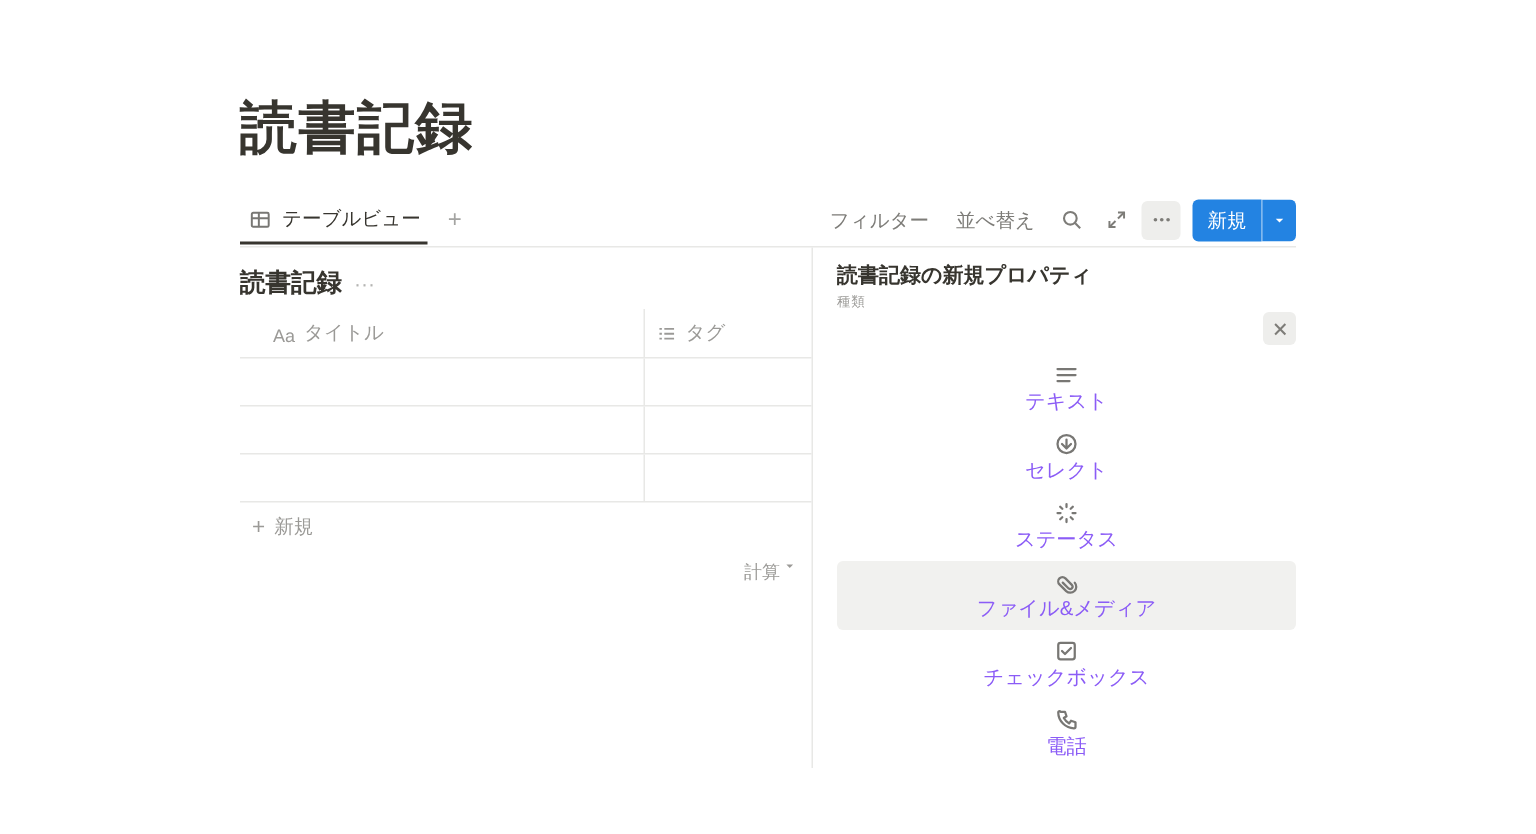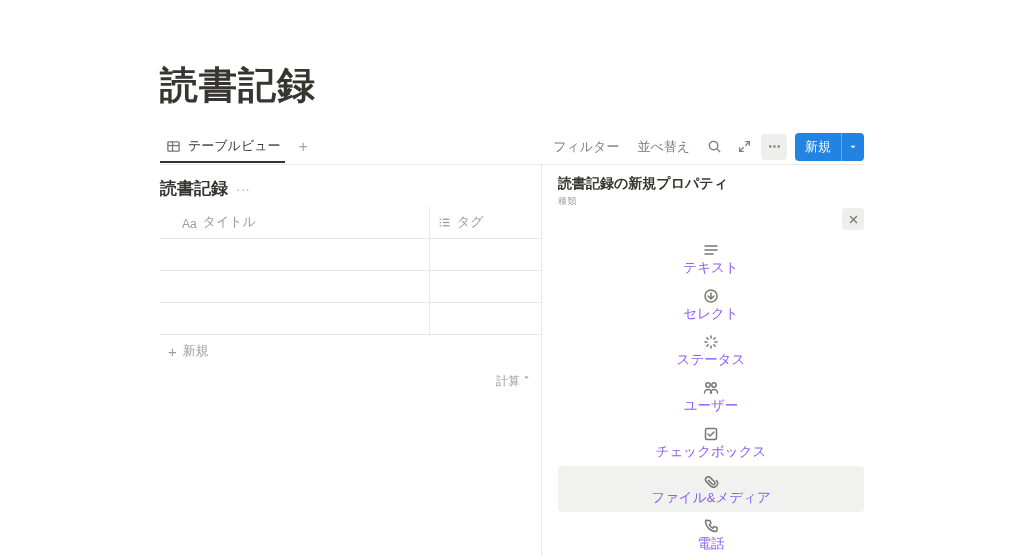--- a/index.html
+++ b/index.html
@@ -354,43 +354,35 @@
             <span>セレクト</span>
           </div>
           <div class="prop-item">
             <span class="prop-icon">
               <svg width="16" height="16" viewBox="0 0 16 16" fill="none" stroke="currentColor" stroke-width="1.5" stroke-linecap="round" stroke-linejoin="round">
                 <use href="#ic-status"></use>
               </svg>
             </span>
             <span>ステータス</span>
           </div>
+          <div class="prop-item hover">
+            <span class="prop-icon">
+              <svg width="16" height="16" viewBox="0 0 16 16" fill="none" stroke="currentColor" stroke-width="1.5" stroke-linecap="round" stroke-linejoin="round">
+                <use href="#ic-file"></use>
+              </svg>
+            </span>
+            <span>ファイル&amp;メディア</span>
+          </div>
           <div class="prop-item">
             <span class="prop-icon">
               <svg width="16" height="16" viewBox="0 0 16 16" fill="none" stroke="currentColor" stroke-width="1.5" stroke-linecap="round" stroke-linejoin="round">
-                <use href="#ic-person"></use>
-              </svg>
-            </span>
-            <span>ユーザー</span>
-          </div>
-          <div class="prop-item">
-            <span class="prop-icon">
-              <svg width="16" height="16" viewBox="0 0 16 16" fill="none" stroke="currentColor" stroke-width="1.5" stroke-linecap="round" stroke-linejoin="round">
                 <use href="#ic-checkbox"></use>
               </svg>
             </span>
             <span>チェックボックス</span>
-          </div>
-          <div class="prop-item hover">
-            <span class="prop-icon">
-              <svg width="16" height="16" viewBox="0 0 16 16" fill="none" stroke="currentColor" stroke-width="1.5" stroke-linecap="round" stroke-linejoin="round">
-                <use href="#ic-file"></use>
-              </svg>
-            </span>
-            <span>ファイル&amp;メディア</span>
           </div>
           <div class="prop-item">
             <span class="prop-icon">
               <svg width="16" height="16" viewBox="0 0 16 16" fill="none" stroke="currentColor" stroke-width="1.5" stroke-linecap="round" stroke-linejoin="round">
                 <use href="#ic-phone"></use>
               </svg>
             </span>
             <span>電話</span>
           </div>
         </div>

